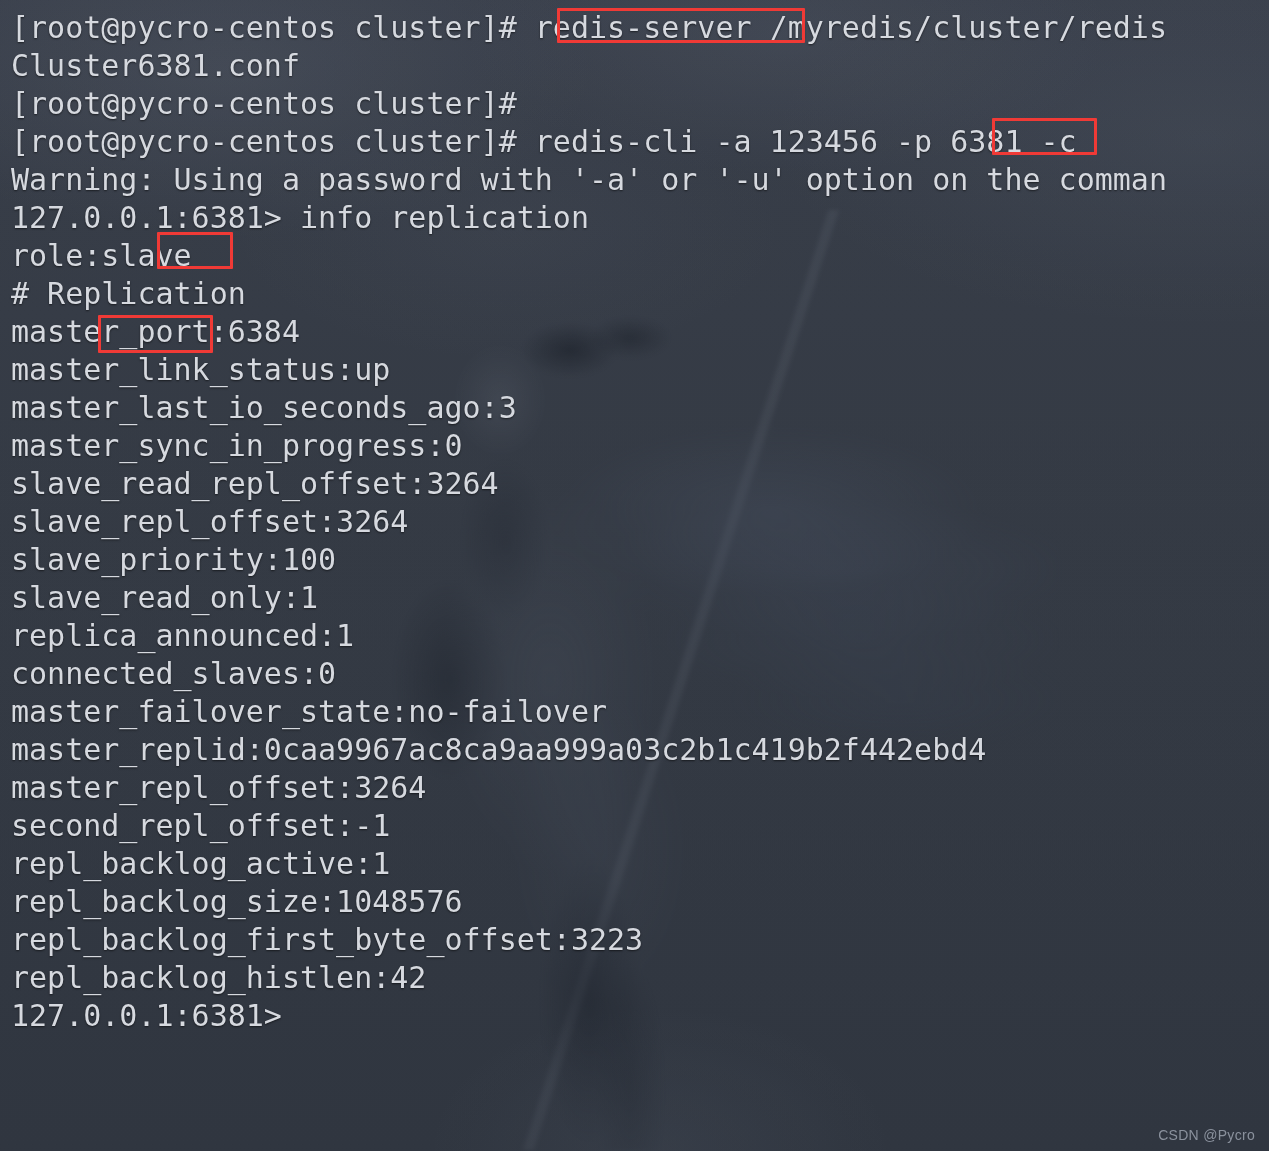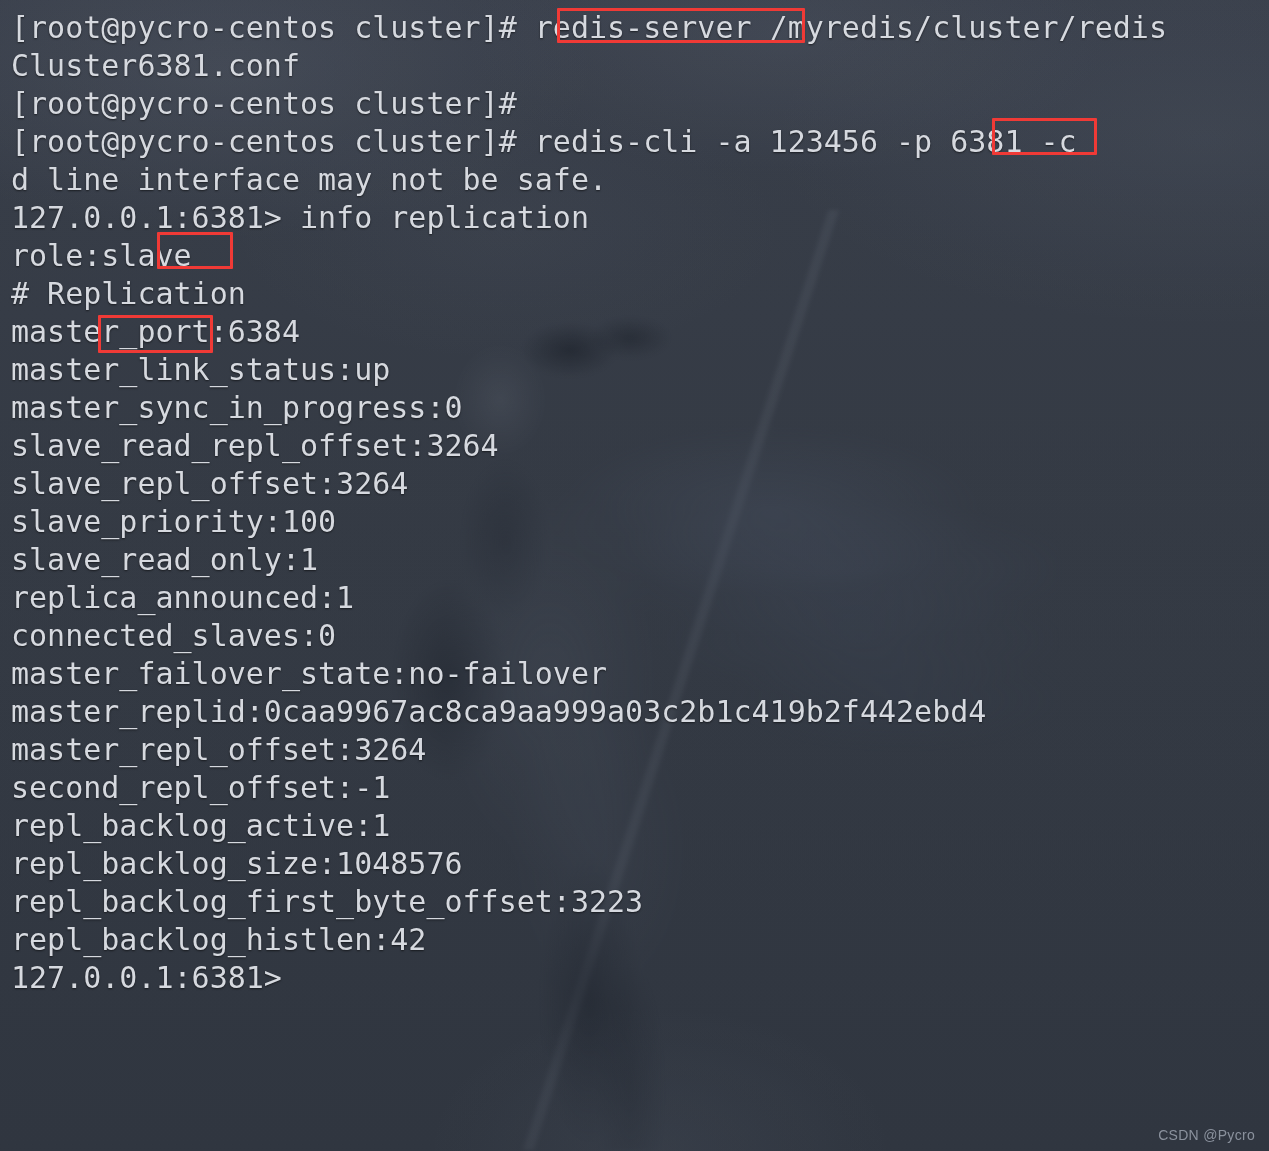--- a/index.html
+++ b/index.html
@@ -129,26 +129,27 @@
     <div class="wall-figure"></div>
     <div class="wall-glow"></div>
     <div class="wall-shade"></div>
   </div>
 
   <div id="screen">
     <div class="line">[root@pycro-centos cluster]# redis-server /myredis/cluster/redis</div>
     <div class="line">Cluster6381.conf</div>
     <div class="line">[root@pycro-centos cluster]#</div>
     <div class="line">[root@pycro-centos cluster]# redis-cli -a 123456 -p 6381 -c</div>
-    <div class="line">d line interface may not be safe.</div>
+    <div class="line">Warning: Using a password with '-a' or '-u' option on the comman</div>
     <div class="line">127.0.0.1:6381&gt; info replication</div>
     <div class="line">role:slave</div>
     <div class="line"># Replication</div>
     <div class="line">master_port:6384</div>
     <div class="line">master_link_status:up</div>
+    <div class="line">master_last_io_seconds_ago:3</div>
     <div class="line">master_sync_in_progress:0</div>
     <div class="line">slave_read_repl_offset:3264</div>
     <div class="line">slave_repl_offset:3264</div>
     <div class="line">slave_priority:100</div>
     <div class="line">slave_read_only:1</div>
     <div class="line">replica_announced:1</div>
     <div class="line">connected_slaves:0</div>
     <div class="line">master_failover_state:no-failover</div>
     <div class="line">master_replid:0caa9967ac8ca9aa999a03c2b1c419b2f442ebd4</div>
     <div class="line">master_repl_offset:3264</div>

